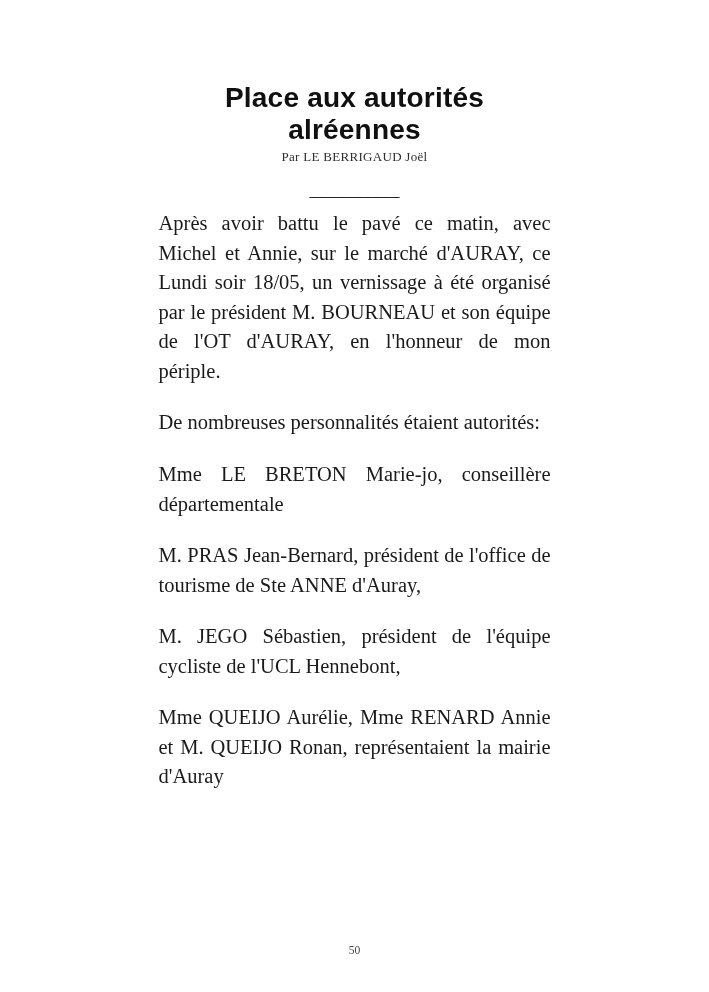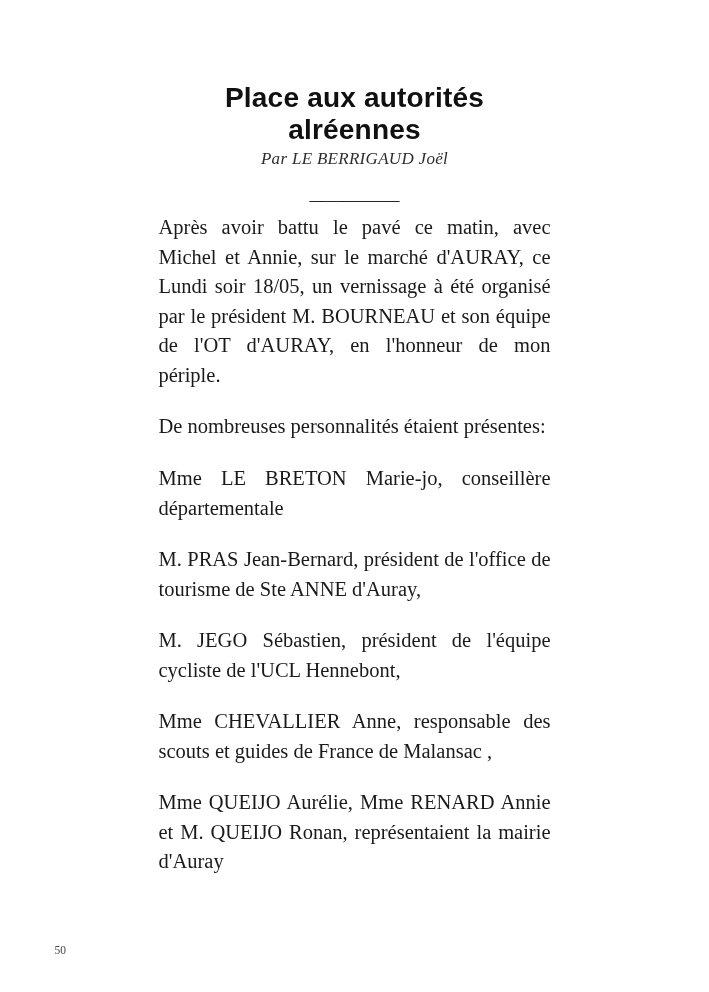--- a/index.html
+++ b/index.html
@@ -27,22 +27,21 @@
     font-family: "Liberation Sans", sans-serif;
     font-weight: 700;
     font-size: 28px;
     line-height: 1.15;
     color: #101010;
     letter-spacing: 0.2px;
   }
   .doc-byline {
     margin-top: 3px;
     text-align: center;
-    font-style: italic;
-    font-size: 17px;
+    font-size: 13px;
     color: #2e2e2e;
     letter-spacing: 0.3px;
   }
   .doc-divider {
     margin-top: 16px;
     margin-bottom: 2px;
     text-align: center;
     font-size: 18px;
     line-height: 18px;
     color: #0f172a;
@@ -56,43 +55,42 @@
     color: #1a1a1a;
   }
   .body-text p:first-child {
     margin-top: 10px;
   }
   .page-number {
     position: absolute;
     bottom: 36px;
     left: 0;
     width: 100%;
-    text-align: left;
+    text-align: center;
     font-size: 11.5px;
     color: #444444;
   }
 </style>
 </head>
 <body>
 
 <div class="page">
   <div class="content">
 
     <h1 class="doc-title">Place aux autorités alréennes</h1>
 
     <div class="doc-byline">Par LE BERRIGAUD Joël</div>
 
     <div class="doc-divider">__________</div>
 
     <div class="body-text">
       <p>Après avoir battu le pavé ce matin, avec Michel et Annie, sur le marché d'AURAY, ce Lundi soir 18/05, un vernissage à été organisé par le président M. BOURNEAU et son équipe de l'OT d'AURAY, en l'honneur de mon périple.</p>
-      <p>De nombreuses personnalités étaient présentes:</p>
+      <p>De nombreuses personnalités étaient autorités:</p>
       <p>Mme LE BRETON Marie-jo, conseillère départementale</p>
       <p>M. PRAS Jean-Bernard, président de l'office de tourisme de Ste ANNE d'Auray,</p>
       <p>M. JEGO Sébastien, président de l'équipe cycliste de l'UCL Hennebont,</p>
-      <p>Mme CHEVALLIER Anne, responsable des scouts et guides de France de Malansac ,</p>
       <p>Mme QUEIJO Aurélie, Mme RENARD Annie et M. QUEIJO Ronan, représentaient la mairie d'Auray</p>
     </div>
 
   </div>
 
   <div class="page-number">50</div>
 </div>
 
 </body></html>

